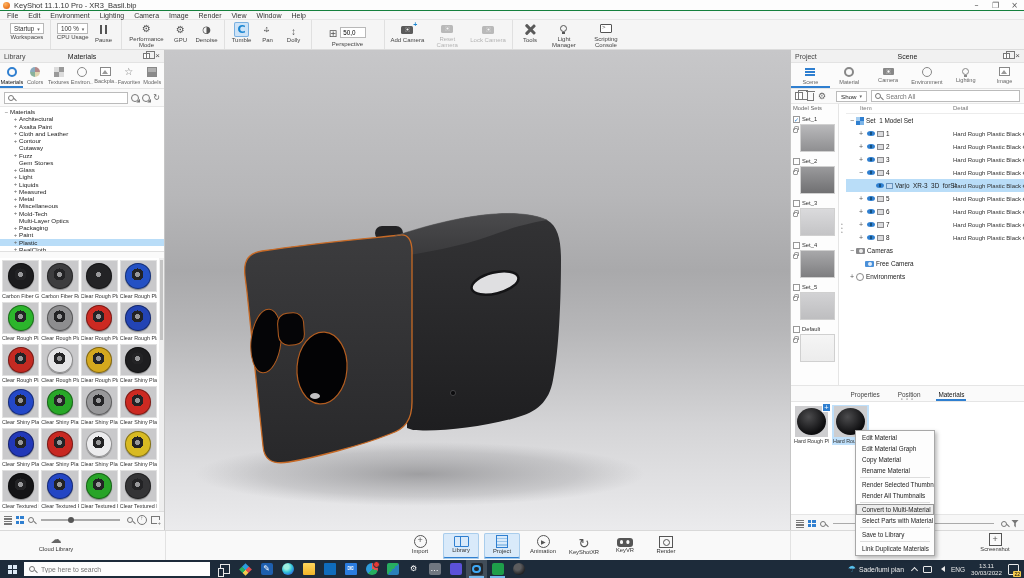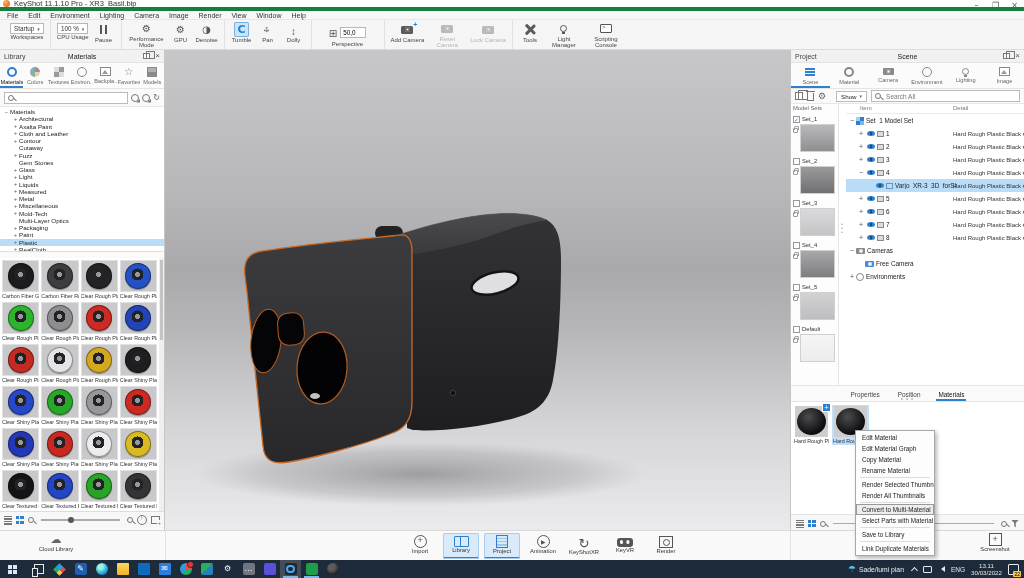--- a/index.html
+++ b/index.html
@@ -2,21 +2,21 @@
 <html><head>
 <meta charset="utf-8">
 <style>
   html,body{margin:0;padding:0;background:#888;}
   #app{position:relative;width:1024px;height:578px;background:#f0f0f0;overflow:hidden;
        font-family:"Liberation Sans",sans-serif;color:#222;-webkit-font-smoothing:antialiased;}
   #app *{box-sizing:border-box;}
 
   
   .titlebar{position:absolute;left:0;top:0;width:1024px;height:11px;background:#fdfdfd;
-            border-bottom:4px solid #15803d;display:flex;align-items:center;font-size:7.5px;color:#333;}
+            border-bottom:1px solid #15803d;display:flex;align-items:center;font-size:7.5px;color:#333;}
   .ks-logo{width:7px;height:7px;border-radius:50%;background:radial-gradient(circle at 35% 30%,#ffb25e,#e8731e 70%);margin:0 4px 0 3px;}
   .win-controls{margin-left:auto;display:flex;height:100%;}
   .wc{width:19px;text-align:center;font-size:8px;line-height:11px;color:#555;font-family:"DejaVu Sans",sans-serif;}
 
   
   .menubar{position:absolute;left:0;top:11px;width:1024px;height:9px;background:#f7f7f7;
            border-bottom:1px solid #e6e6e6;display:flex;align-items:center;font-size:7px;color:#333;padding-left:2px;}
   .mitem{padding:0 5px;}
 
   
@@ -1046,20 +1046,24 @@
     <div class="dshot">
       <div class="shotic"></div>
       <div class="dlbl">Screenshot</div>
     </div>
   </div>
 
   <div class="taskbar">
     <div class="startbtn">
       <span class="winlogo"></span>
     </div>
+    <div class="tsearch">
+      <span class="mag"></span>
+      <input placeholder="Type here to search" style="">
+    </div>
     <div class="tb-apps" id="tb-apps">
         <div class="tslot">
           <span class="tapp k-taskview"></span>
         </div>
         <div class="tslot">
           <span class="tapp k-diamond"></span>
         </div>
         <div class="tslot">
           <span class="tapp k-brush">
             <span class="tg">✎</span>

